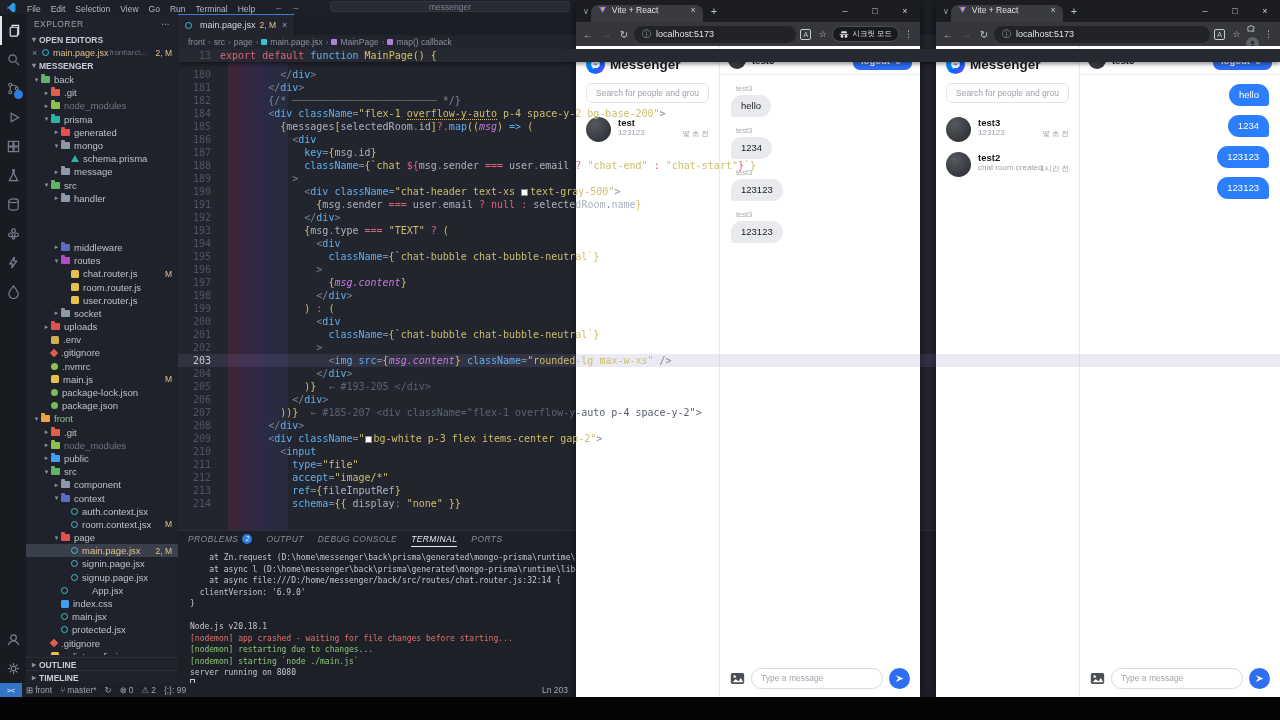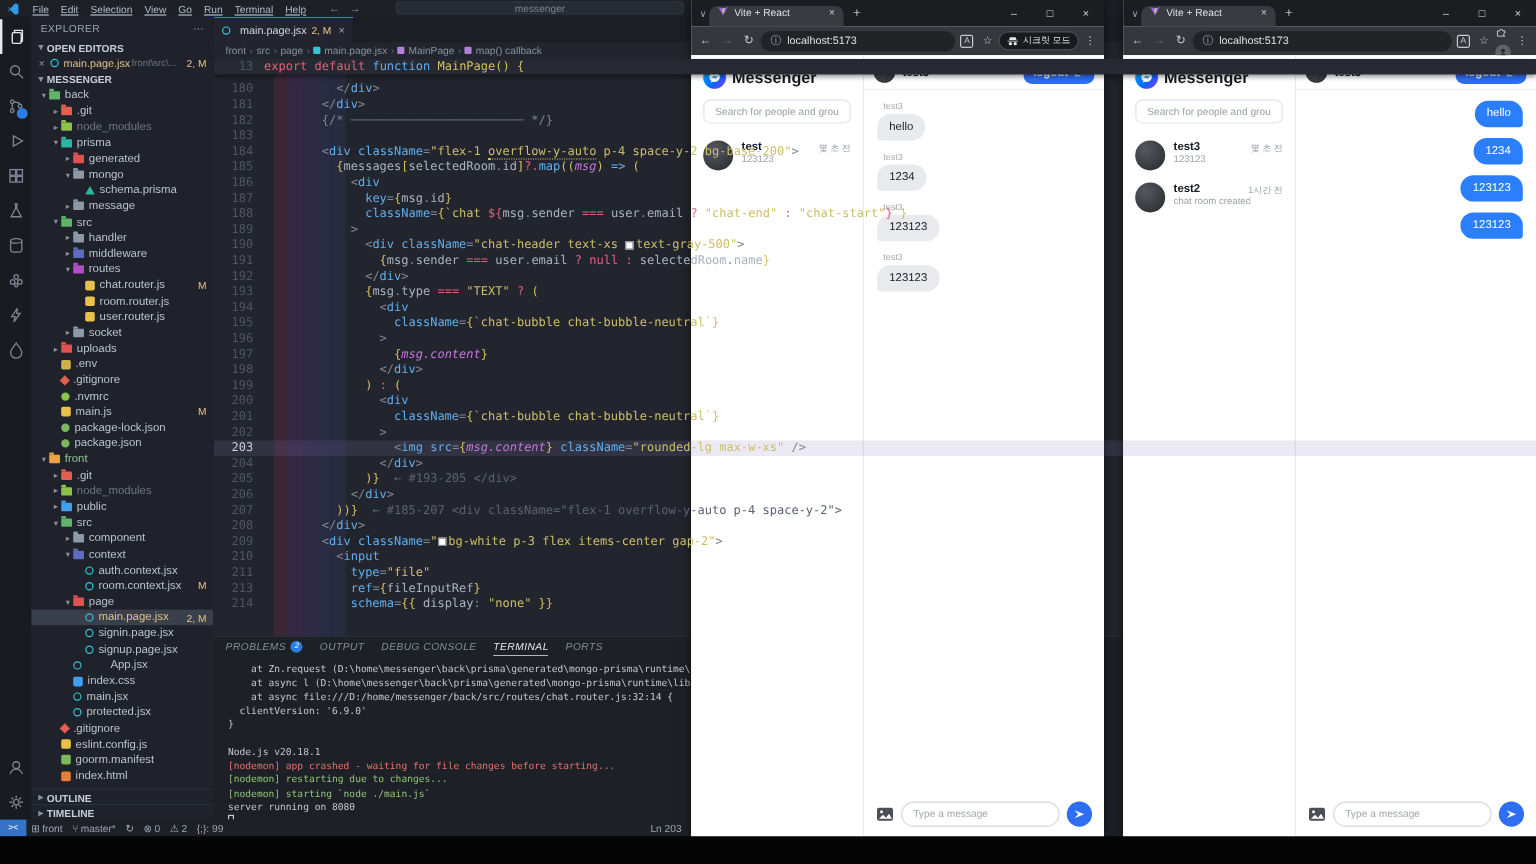--- a/index.html
+++ b/index.html
@@ -4,21 +4,21 @@
 <style>
   html,body{margin:0;padding:0;background:#000;}
   *{box-sizing:border-box;}
   .screen{position:relative;width:1280px;height:720px;background:#000;overflow:hidden;
           font-family:"Liberation Sans",sans-serif;-webkit-font-smoothing:antialiased;}
 
   
   .vscode{position:absolute;left:0;top:0;width:1280px;height:697px;background:#21242b;}
   .vsc-title{position:absolute;top:0;left:0;right:0;height:14px;background:#1d2026;display:flex;align-items:center;}
   .vsc-logo{width:10px;height:10px;margin:0 6px 0 6px;}
-  .menu-item{font-size:8.5px;color:#b3bac6;padding:0 5px;cursor:default;text-decoration:underline;}
+  .menu-item{font-size:8.5px;color:#b3bac6;padding:0 5px;cursor:default;}
   .nav-arrows{margin-left:14px;color:#8a92a0;font-size:9px;letter-spacing:8px;}
   .vsc-title-center{position:absolute;left:330px;width:240px;text-align:center;font-size:8.5px;color:#7d8494;
      background:#272b33;border:1px solid #30353f;border-radius:3px;height:11px;line-height:10px;top:1px;}
   .vsc-activity{position:absolute;top:14px;left:0;width:26px;bottom:14px;background:#181b20;display:flex;flex-direction:column;align-items:center;padding-top:2px;}
   .ab-icon{position:relative;width:26px;height:29px;display:flex;align-items:center;justify-content:center;color:#7c8494;}
   .ab-icon svg{width:15px;height:15px;stroke:#7c8494;fill:none;stroke-width:1.2;}
   .ab-icon.active svg{stroke:#e4e8ee;}
   .ab-icon.active{box-shadow:inset 2px 0 0 #e4e8ee;}
   .ab-badge{position:absolute;right:3px;bottom:4px;width:9px;height:9px;border-radius:50%;background:#2a7de1;
      color:#fff;font-size:6px;text-align:center;line-height:9px;}
@@ -115,21 +115,21 @@
   .brand-logo{width:19px;height:19px;border-radius:50%;background:linear-gradient(135deg,#00c2ff,#0068ff 60%,#a033ff);display:flex;align-items:center;justify-content:center;flex:none;}
   .brand-name{font-size:13.5px;font-weight:bold;color:#15181e;}
   .ms-search{margin-top:9px;height:20px;border:1px solid #e1e4e9;border-radius:6px;display:flex;align-items:center;padding:0 7px;}
   .ms-search input{border:none;outline:none;width:100%;font-size:8.5px;color:#333;font-family:"Liberation Sans",sans-serif;}
   .ms-search input::placeholder{color:#9aa0aa;}
   .rooms{margin-top:9px;}
   .room{display:flex;align-items:flex-start;gap:7px;padding:5px 0;position:relative;}
   .avatar{width:25px;height:25px;border-radius:50%;background:radial-gradient(circle at 35% 30%,#55595f,#26282c);flex:none;}
   .room-name{font-size:9.5px;font-weight:bold;color:#15181e;line-height:11px;}
   .room-prev{font-size:8px;color:#9aa0aa;line-height:10px;white-space:nowrap;max-width:70px;overflow:hidden;}
-  .room-time{position:absolute;right:0;top:7px;font-size:7.5px;color:#9aa0aa;}
+  .room-time{position:absolute;right:0;top:17px;font-size:7.5px;color:#9aa0aa;}
   .ms-chat{flex:1;display:flex;flex-direction:column;min-width:0;}
   .chat-head{height:29px;border-bottom:1px solid #ecedf1;display:flex;align-items:center;gap:6px;padding:0 8px;flex:none;}
   .chat-head .avatar{width:18px;height:18px;}
   .chat-user{font-size:9.5px;font-weight:bold;color:#15181e;}
   .logout-btn{margin-left:auto;height:20px;background:#2f6ef2;border-radius:7px;display:flex;align-items:center;gap:4px;padding:0 8px;border:none;}
   .logout-btn span{color:#fff;font-size:9.5px;font-weight:bold;}
   .chat-msgs{flex:1;padding:9px 11px;overflow:hidden;}
   .mgroup{margin-bottom:9px;}
   .mlabel{font-size:7.5px;color:#a3a8b0;margin:0 0 2px 5px;}
   .bubble{display:inline-block;max-width:130px;font-size:9.5px;padding:5px 10px;border-radius:11px;line-height:12px;}
@@ -302,21 +302,21 @@
           <div class="trow" style="padding-left: 16px;">
             <span class="chev">▾</span>
             <span class="ticon i-f" style="background: rgb(95, 179, 106);"></span>
             <span>src</span>
           </div>
           <div class="trow" style="padding-left: 26px;">
             <span class="chev">▸</span>
             <span class="ticon i-f" style="background: rgb(141, 153, 166);"></span>
             <span>handler</span>
           </div>
-          <div class="trow" style="padding-left: 26px;">
+          <div class="trow" style="padding-left: 26px; margin-top: 36px;">
             <span class="chev">▸</span>
             <span class="ticon i-f" style="background: rgb(93, 108, 192);"></span>
             <span>middleware</span>
           </div>
           <div class="trow" style="padding-left: 26px;">
             <span class="chev">▾</span>
             <span class="ticon i-f" style="background: rgb(176, 79, 196);"></span>
             <span>routes</span>
           </div>
           <div class="trow" style="padding-left: 45px;">
@@ -509,21 +509,20 @@
             <i style="background:rgba(80,70,165,.18)"></i>
           <i style="background:rgba(70,85,160,.14)"></i>
         </div>
         <div class="sticky" id="sticky-line">
             <div class="line"><span class="ln">13</span><span class="code"><span class="c-kw">export</span><span class="c-pl"> </span><span class="c-kw">default</span><span class="c-pl"> </span><span class="c-tg">function</span><span class="c-pl"> </span><span class="c-br">MainPage</span><span class="c-br">()</span><span class="c-br"> {</span></span></div>
           </div>
         <div class="lines" id="code-lines">
             <div class="line"><span class="ln">180</span><span class="code"><span class="c-pl">          </span><span class="c-pu">&lt;/</span><span class="c-tg">div</span><span class="c-pu">&gt;</span></span></div>
             <div class="line"><span class="ln">181</span><span class="code"><span class="c-pl">        </span><span class="c-pu">&lt;/</span><span class="c-tg">div</span><span class="c-pu">&gt;</span></span></div>
             <div class="line"><span class="ln">182</span><span class="code"><span class="c-pl">        </span><span class="c-pu">{/*</span><span class="c-cm"> ──────────────────────── </span><span class="c-pu">*/}</span></span></div>
-            <div class="line"><span class="ln">183</span><span class="code"></span></div>
             <div class="line"><span class="ln">184</span><span class="code"><span class="c-pl">        </span><span class="c-pu">&lt;</span><span class="c-tg">div</span><span class="c-pl"> </span><span class="c-tg">className</span><span class="c-pu">=</span><span class="c-st">"flex-1 </span><span class="c-st c-u">overflow-y-auto</span><span class="c-st"> p-4 space-y-2 bg-base-200"</span><span class="c-pu">&gt;</span></span></div>
             <div class="line"><span class="ln">185</span><span class="code"><span class="c-pl">          </span><span class="c-br">{</span><span class="c-pl">messages</span><span class="c-br">[</span><span class="c-pl">selectedRoom</span><span class="c-pu">.</span><span class="c-pl">id</span><span class="c-br">]</span><span class="c-kw">?.</span><span class="c-tg">map</span><span class="c-br">((</span><span class="c-va">msg</span><span class="c-br">)</span><span class="c-pl"> </span><span class="c-tg">=&gt;</span><span class="c-pl"> </span><span class="c-br">(</span></span></div>
             <div class="line"><span class="ln">186</span><span class="code"><span class="c-pl">            </span><span class="c-pu">&lt;</span><span class="c-tg">div</span></span></div>
             <div class="line"><span class="ln">187</span><span class="code"><span class="c-pl">              </span><span class="c-tg">key</span><span class="c-pu">=</span><span class="c-br">{</span><span class="c-pl">msg</span><span class="c-pu">.</span><span class="c-pl">id</span><span class="c-br">}</span></span></div>
             <div class="line"><span class="ln">188</span><span class="code"><span class="c-pl">              </span><span class="c-tg">className</span><span class="c-pu">=</span><span class="c-br">{</span><span class="c-st">`chat </span><span class="c-kw">${</span><span class="c-pl">msg</span><span class="c-pu">.</span><span class="c-pl">sender</span><span class="c-pl"> </span><span class="c-kw">===</span><span class="c-pl"> </span><span class="c-pl">user</span><span class="c-pu">.</span><span class="c-pl">email</span><span class="c-pl"> </span><span class="c-kw">?</span><span class="c-pl"> </span><span class="c-st">"chat-end"</span><span class="c-pl"> </span><span class="c-kw">:</span><span class="c-pl"> </span><span class="c-st">"chat-start"</span><span class="c-kw">}</span><span class="c-st">`}</span></span></div>
             <div class="line"><span class="ln">189</span><span class="code"><span class="c-pl">            </span><span class="c-pu">&gt;</span></span></div>
             <div class="line"><span class="ln">190</span><span class="code"><span class="c-pl">              </span><span class="c-pu">&lt;</span><span class="c-tg">div</span><span class="c-pl"> </span><span class="c-tg">className</span><span class="c-pu">=</span><span class="c-st">"chat-header text-xs </span><span class="swatch"></span><span class="c-st">text-gray-500"</span><span class="c-pu">&gt;</span></span></div>
             <div class="line"><span class="ln">191</span><span class="code"><span class="c-pl">                </span><span class="c-br">{</span><span class="c-pl">msg</span><span class="c-pu">.</span><span class="c-pl">sender</span><span class="c-pl"> </span><span class="c-kw">===</span><span class="c-pl"> </span><span class="c-pl">user</span><span class="c-pu">.</span><span class="c-pl">email</span><span class="c-pl"> </span><span class="c-kw">?</span><span class="c-pl"> </span><span class="c-kw">null</span><span class="c-pl"> </span><span class="c-kw">:</span><span class="c-pl"> </span><span class="c-pl">selectedRoom</span><span class="c-pu">.</span><span class="c-pl">name</span><span class="c-br">}</span></span></div>
             <div class="line"><span class="ln">192</span><span class="code"><span class="c-pl">              </span><span class="c-pu">&lt;/</span><span class="c-tg">div</span><span class="c-pu">&gt;</span></span></div>
             <div class="line"><span class="ln">193</span><span class="code"><span class="c-pl">              </span><span class="c-br">{</span><span class="c-pl">msg</span><span class="c-pu">.</span><span class="c-pl">type</span><span class="c-pl"> </span><span class="c-kw">===</span><span class="c-pl"> </span><span class="c-st">"TEXT"</span><span class="c-pl"> </span><span class="c-kw">?</span><span class="c-pl"> </span><span class="c-br">(</span></span></div>
@@ -538,20 +537,21 @@
             <div class="line"><span class="ln">202</span><span class="code"><span class="c-pl">                </span><span class="c-pu">&gt;</span></span></div>
             <div class="line active"><span class="ln">203</span><span class="code"><span class="c-pl">                  </span><span class="c-pu">&lt;</span><span class="c-tg">img</span><span class="c-pl"> </span><span class="c-tg">src</span><span class="c-pu">=</span><span class="c-br">{</span><span class="c-va">msg.content</span><span class="c-br">}</span><span class="c-pl"> </span><span class="c-tg">className</span><span class="c-pu">=</span><span class="c-st">"rounded-lg max-w-xs"</span><span class="c-pu"> /&gt;</span></span></div>
             <div class="line"><span class="ln">204</span><span class="code"><span class="c-pl">                </span><span class="c-pu">&lt;/</span><span class="c-tg">div</span><span class="c-pu">&gt;</span></span></div>
             <div class="line"><span class="ln">205</span><span class="code"><span class="c-pl">              </span><span class="c-br">)}</span><span class="c-gh">  ← #193-205 &lt;/div&gt;</span></span></div>
             <div class="line"><span class="ln">206</span><span class="code"><span class="c-pl">            </span><span class="c-pu">&lt;/</span><span class="c-tg">div</span><span class="c-pu">&gt;</span></span></div>
             <div class="line"><span class="ln">207</span><span class="code"><span class="c-pl">          </span><span class="c-br">))}</span><span class="c-gh">  ← #185-207 &lt;div className="flex-1 overflow-y-auto p-4 space-y-2"&gt;</span></span></div>
             <div class="line"><span class="ln">208</span><span class="code"><span class="c-pl">        </span><span class="c-pu">&lt;/</span><span class="c-tg">div</span><span class="c-pu">&gt;</span></span></div>
             <div class="line"><span class="ln">209</span><span class="code"><span class="c-pl">        </span><span class="c-pu">&lt;</span><span class="c-tg">div</span><span class="c-pl"> </span><span class="c-tg">className</span><span class="c-pu">=</span><span class="c-st">"</span><span class="swatch"></span><span class="c-st">bg-white p-3 flex items-center gap-2"</span><span class="c-pu">&gt;</span></span></div>
             <div class="line"><span class="ln">210</span><span class="code"><span class="c-pl">          </span><span class="c-pu">&lt;</span><span class="c-tg">input</span></span></div>
             <div class="line"><span class="ln">211</span><span class="code"><span class="c-pl">            </span><span class="c-tg">type</span><span class="c-pu">=</span><span class="c-st">"file"</span></span></div>
+            <div class="line"><span class="ln">212</span><span class="code"><span class="c-pl">            </span><span class="c-tg">accept</span><span class="c-pu">=</span><span class="c-st">"image/*"</span></span></div>
             <div class="line"><span class="ln">213</span><span class="code"><span class="c-pl">            </span><span class="c-tg">ref</span><span class="c-pu">=</span><span class="c-br">{</span><span class="c-pl">fileInputRef</span><span class="c-br">}</span></span></div>
             <div class="line"><span class="ln">214</span><span class="code"><span class="c-pl">            </span><span class="c-tg">schema</span><span class="c-pu">=</span><span class="c-br">{{</span><span class="c-pl"> display</span><span class="c-pu">:</span><span class="c-pl"> </span><span class="c-st">"none"</span><span class="c-br"> }}</span></span></div>
           </div>
       </div>
       <div class="panel">
         <div class="panel-tabs" id="panel-tabs">
             <span class="ptab">
               <span>PROBLEMS</span>
               <span class="pbadge">2</span>
             </span>

